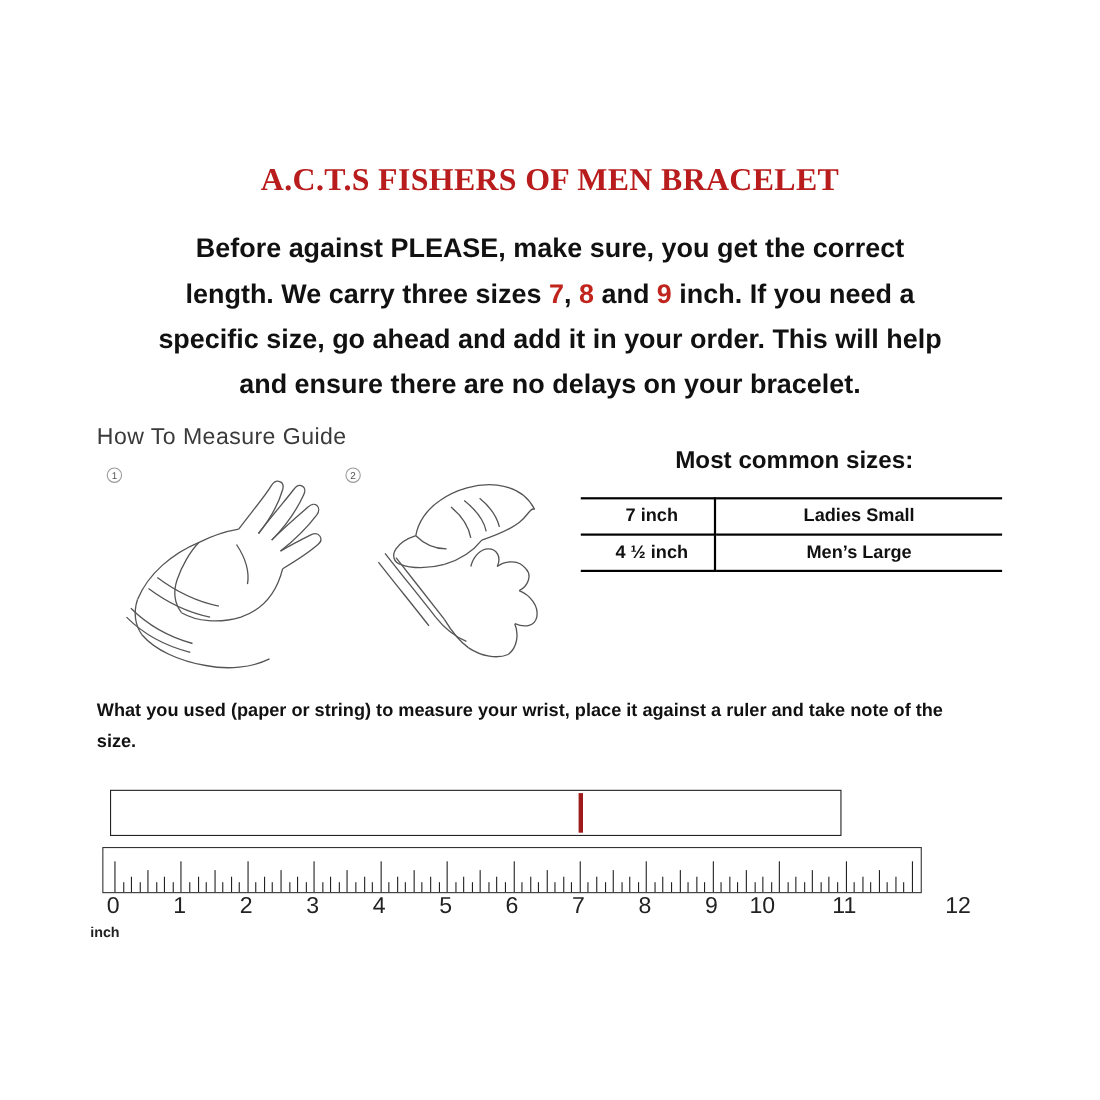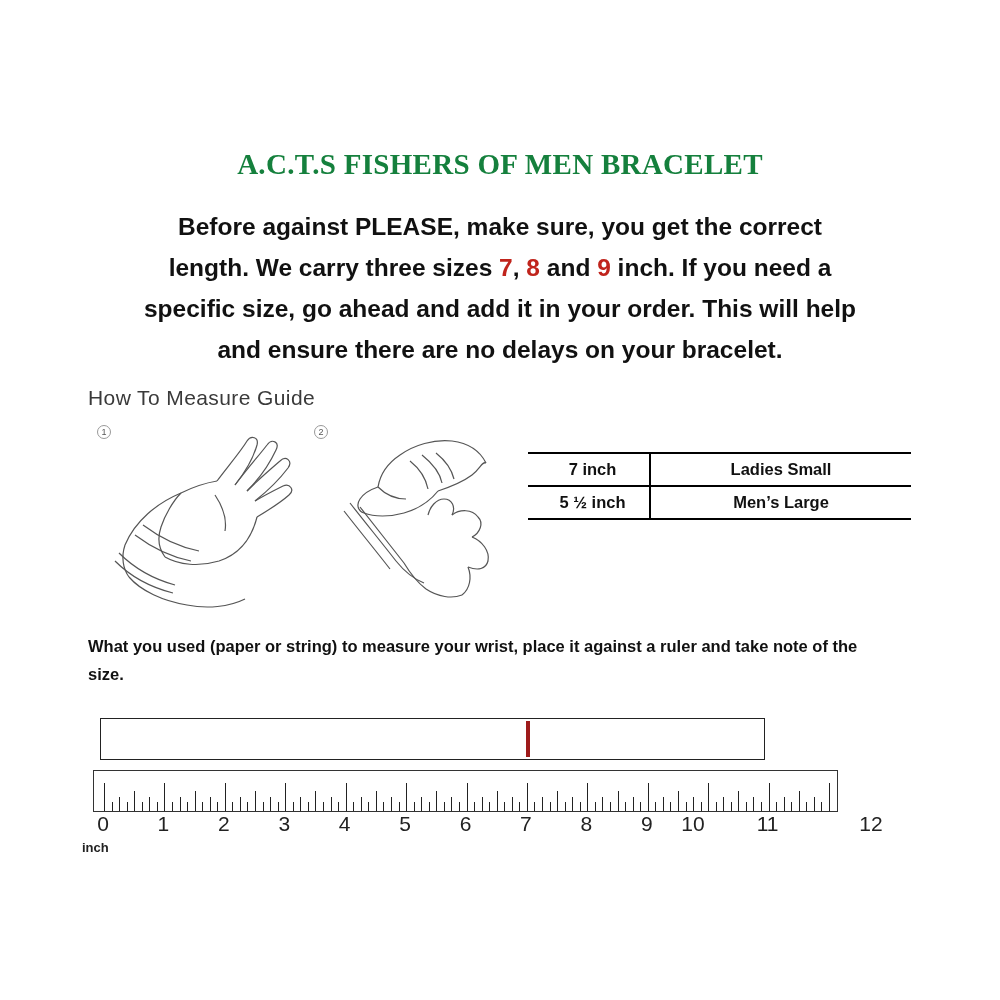--- a/index.html
+++ b/index.html
@@ -27,21 +27,21 @@
   .title {
     position: absolute;
     top: 148px;
     left: 0;
     width: 1000px;
     text-align: center;
     font-family: "Liberation Serif", serif;
     font-weight: bold;
     font-size: 29px;
     letter-spacing: 0.3px;
-    color: #15803d;
+    color: #b91c1c;
   }
 
   
   .intro {
     position: absolute;
     top: 206px;
     left: 90px;
     width: 820px;
     text-align: center;
     font-size: 24.5px;
@@ -246,28 +246,29 @@
       <path d="M162 170 C170 164 172 152 168 142"></path>
       <path d="M168 142 C178 146 186 144 188 136 C190 126 182 116 172 112"></path>
       <path d="M172 112 C180 108 184 98 178 92 C172 84 160 84 152 90"></path>
       <path d="M152 90 C156 82 152 74 144 74 C136 74 130 82 128 90"></path>
       <path d="M50 78 C64 96 82 118 96 136"></path>
       <path d="M44 86 C58 104 76 126 90 144"></path>
       <path d="M96 136 C104 146 114 154 124 158"></path>
     </svg>
   </div>
 
+  <div class="sizes-title">Most common sizes:</div>
   <table class="sizes">
     <tbody>
       <tr>
         <td>7  inch</td>
         <td>Ladies Small</td>
       </tr>
       <tr>
-        <td>5 ½ inch</td>
+        <td>4 ½ inch</td>
         <td>Men’s Large</td>
       </tr>
     </tbody>
   </table>
 
   <div class="note">What you used (paper or string) to measure your wrist, place it against a ruler and take note of the size.</div>
 
   <div class="paper-strip"></div>
   <div class="paper-mark"></div>
 

